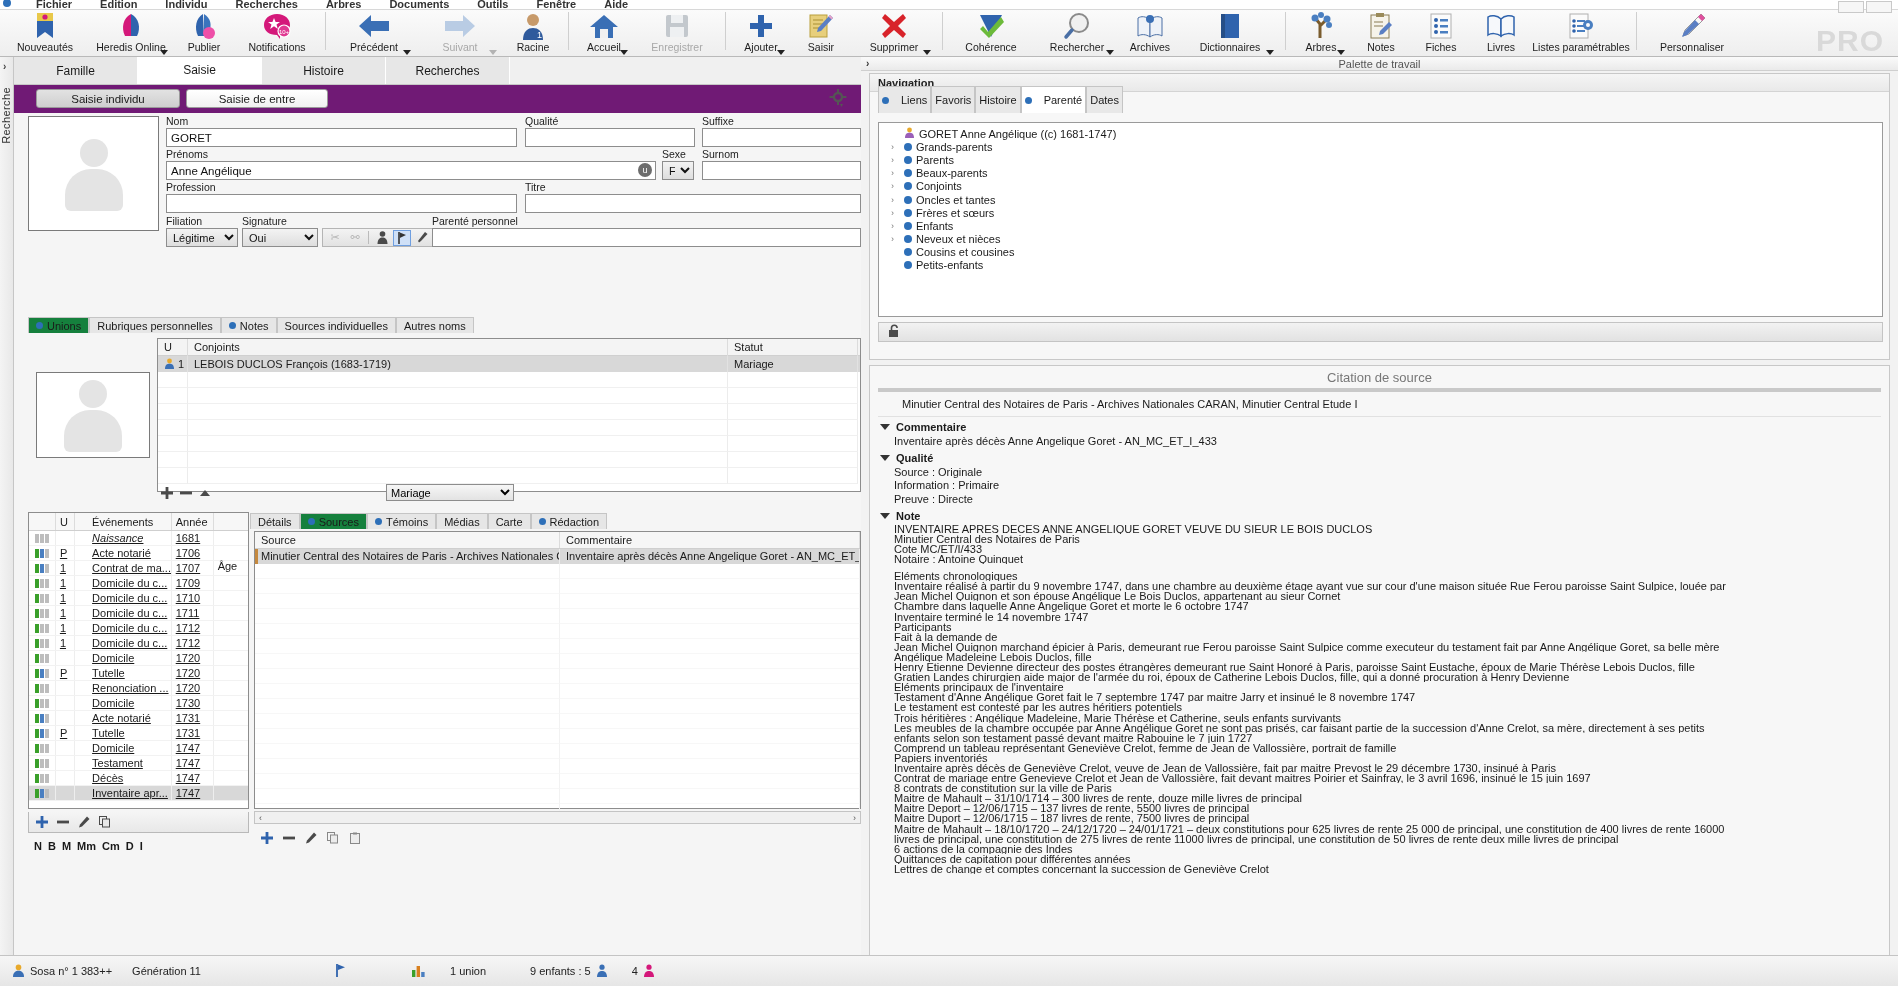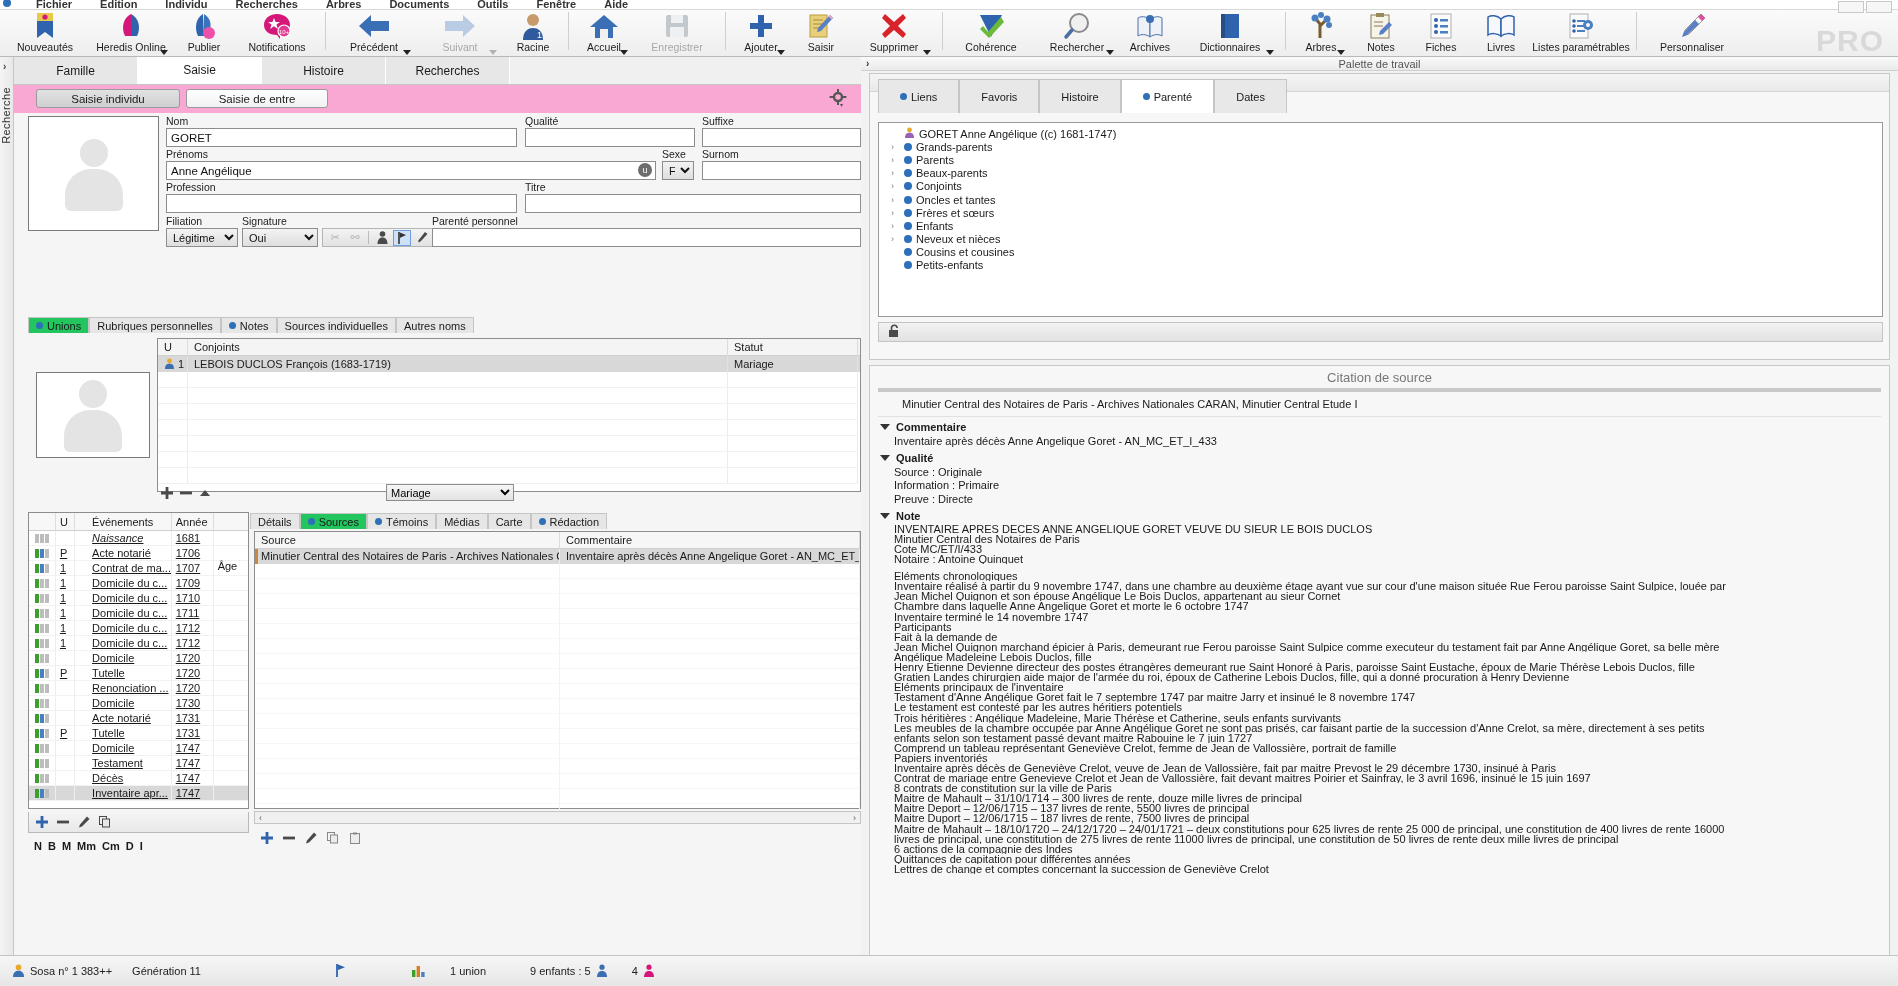--- a/index.html
+++ b/index.html
@@ -77,21 +77,21 @@
   
   .maintabs { position:absolute; left:0; top:0; width:847px; height:28px;
               background:#f0f0f0; border-bottom:1px solid #c7c7c7; display:flex; align-items:flex-end; }
   .mtab {
     width:124px; height:27px; display:flex; align-items:center; justify-content:center;
     font-size:12px; color:#1a1a1a; background:#e7e7e7; border-right:1px solid #ffffff;
   }
   .mtab.active { background:#ffffff; border-bottom:1px solid #ffffff; }
 
   
-  .segrow { position:absolute; left:0; top:28px; width:847px; height:28px; background:#f9a8d4; }
+  .segrow { position:absolute; left:0; top:28px; width:847px; height:28px; background:#701a75; }
   .segbtn {
     position:absolute; top:4px; height:19px; border:1px solid #9a9a9a; border-radius:3px;
     display:flex; align-items:center; justify-content:center; font-size:11.5px;
     background:linear-gradient(#ffffff,#f1f1f1);
   }
   .segbtn.on { background:linear-gradient(#e2e2e2,#cfcfcf); }
   .gear-btn { position:absolute; right:14px; top:4px; width:18px; height:18px; }
 
   
   .idpanel { position:absolute; left:0; top:56px; width:847px; height:200px; background:#f5f5f5; }
@@ -135,21 +135,21 @@
   .mt.sel { background:#cfe0f7; border:1px solid #6f9fe0; }
   .mt.dim { color:#b5b5b5; }
   .mt-div { width:1px;height:13px;background:#bbb;margin:0 2px;}
 
   
   .subtabs { position:absolute; left:14px; top:259px; width:833px; height:17px; display:flex; align-items:flex-end; }
   .stab {
     height:16px; padding:0 7px; display:flex;align-items:center; gap:4px;
     font-size:11px; background:#e6e6e6; border:1px solid #c5c5c5; border-bottom:none; color:#1a1a1a;
   }
-  .stab.active { background:#22c55e; }
+  .stab.active { background:#15803d; }
   .dotblue { width:7px;height:7px;border-radius:50%;background:#2d6fb8; display:inline-block;}
 
   
   .unions {
     position:absolute; left:143px; top:281px; width:704px; height:154px;
     background:#ffffff; border:1px solid #8d8d8d;
   }
   .uhead { display:flex; height:17px; background:#f4f4f4; border-bottom:1px solid #d0d0d0; align-items:center; }
   .uhead div { font-size:11px; padding-left:6px; border-right:1px solid #dcdcdc; height:17px; line-height:17px;}
   .urow { display:flex; height:16px; align-items:center; background:#d8d8d8; }
@@ -232,21 +232,21 @@
   }
   .palette-hdr .lchev { position:absolute; left:5px; font-weight:bold; color:#333; font-size:10px;}
 
   .navbox {
     position:absolute; left:8px; top:16px; width:1021px; height:287px;
     background:#f7f7f7; border:1px solid #c8c8c8;
   }
   .navbox .nhdr { height:18px; background:linear-gradient(#f5f5f5,#e9e9e9); border-bottom:1px solid #d4d4d4;
                   display:flex;align-items:center;padding-left:8px;font-size:11px;font-weight:bold;color:#222;}
   .navtabs { display:flex; align-items:flex-end; height:18px; padding-left:8px; margin-top:3px; }
-  .ntab { height:34px; padding:0 21px; display:flex;align-items:center;gap:4px; font-size:11px;
+  .ntab { height:27px; padding:0 3px; display:flex;align-items:center;gap:12px; font-size:11px;
           background:#e8e8e8; border:1px solid #c5c5c5; border-bottom:none; }
   .ntab.active { background:#ffffff; }
   .navtree { position:absolute; left:8px; top:48px; width:1005px; height:195px;
              background:#ffffff; border:1px solid #9a9a9a; padding:4px 0; overflow:hidden; }
   .trow { height:13.2px; display:flex; align-items:center; font-size:11px; padding-left:12px; gap:4px; }
   .trow .tw { color:#777; font-size:9px; width:9px; display:inline-block;}
   .trow .dot { width:8px;height:8px;border-radius:50%;background:#2d6fb8; display:inline-block; }
   .lockbar { position:absolute; left:8px; top:248px; width:1005px; height:20px;
              background:linear-gradient(#f2f2f2,#e2e2e2); border:1px solid #c4c4c4; display:flex; align-items:center; padding-left:8px;}
 

